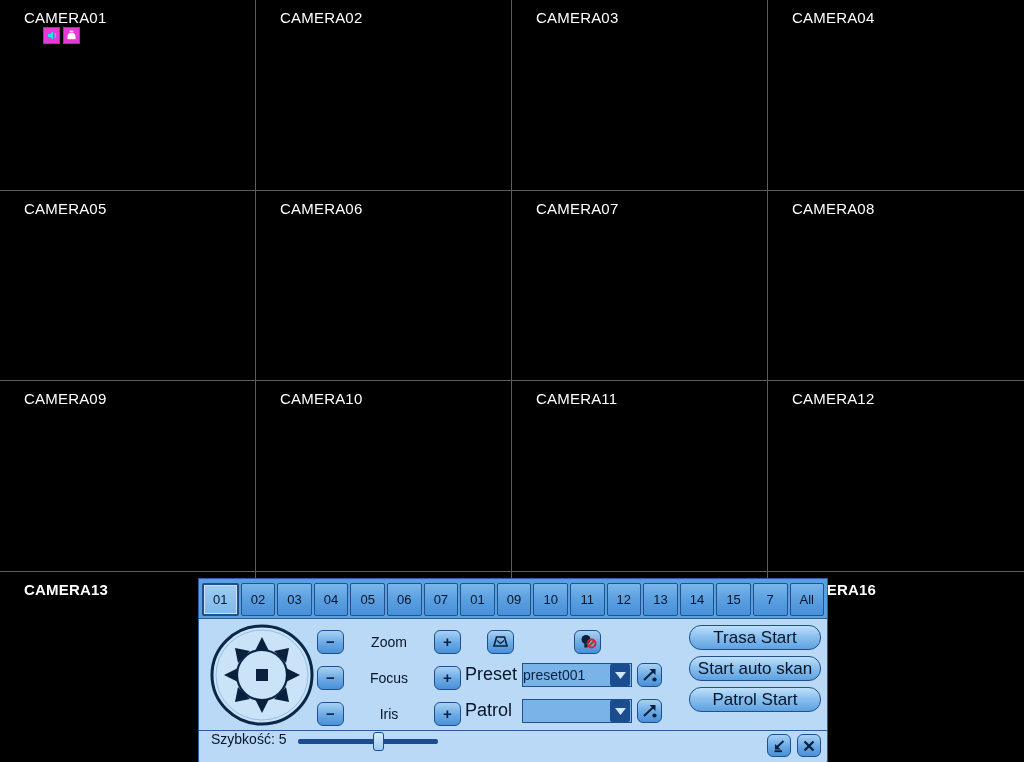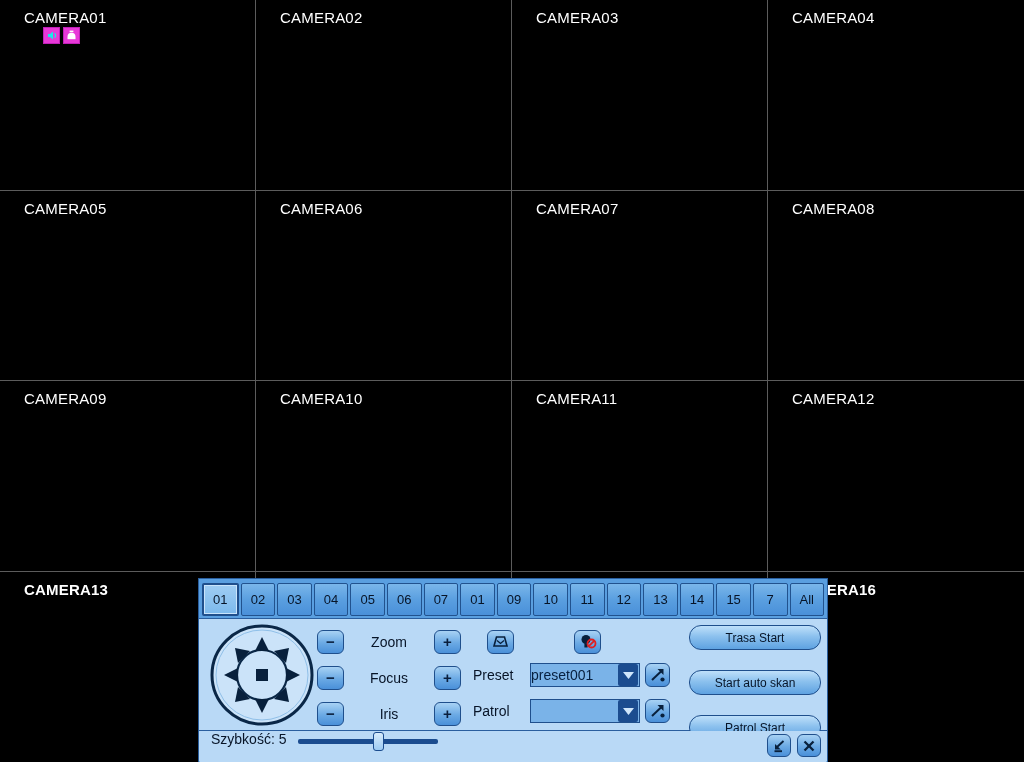--- a/index.html
+++ b/index.html
@@ -186,23 +186,22 @@
   }
   .pp-row {
     height: 33px;
     display: flex;
     align-items: center;
     gap: 5px;
     margin-bottom: 3px;
   }
   .pp-label {
     width: 52px;
-    font-size: 14px;
+    font-size: 18px;
     color: #071427;
-    margin-left: 8px;
   }
   .pp-select {
     position: relative;
     width: 110px;
     height: 24px;
     background: #7ab3e8;
     border: 1px solid #1f4f8c;
     display: flex;
     align-items: center;
     cursor: pointer;
@@ -237,26 +236,26 @@
 
   
   #actions {
     position: absolute;
     left: 490px; top: 6px;
     width: 134px;
   }
   .action-btn {
     width: 132px;
     height: 25px;
-    margin-bottom: 20px;
+    margin-bottom: 6px;
     border-radius: 12px;
     background: linear-gradient(180deg, #bfe0fa 0%, #8cc1ee 45%, #5ea2e1 100%);
     border: 1px solid #1f4f8c;
     color: #061427;
-    font-size: 12px;
+    font-size: 17px;
     display: flex;
     align-items: center;
     justify-content: center;
     cursor: pointer;
     white-space: nowrap;
   }
 
   
   #ptz-footer {
     height: 30px;

